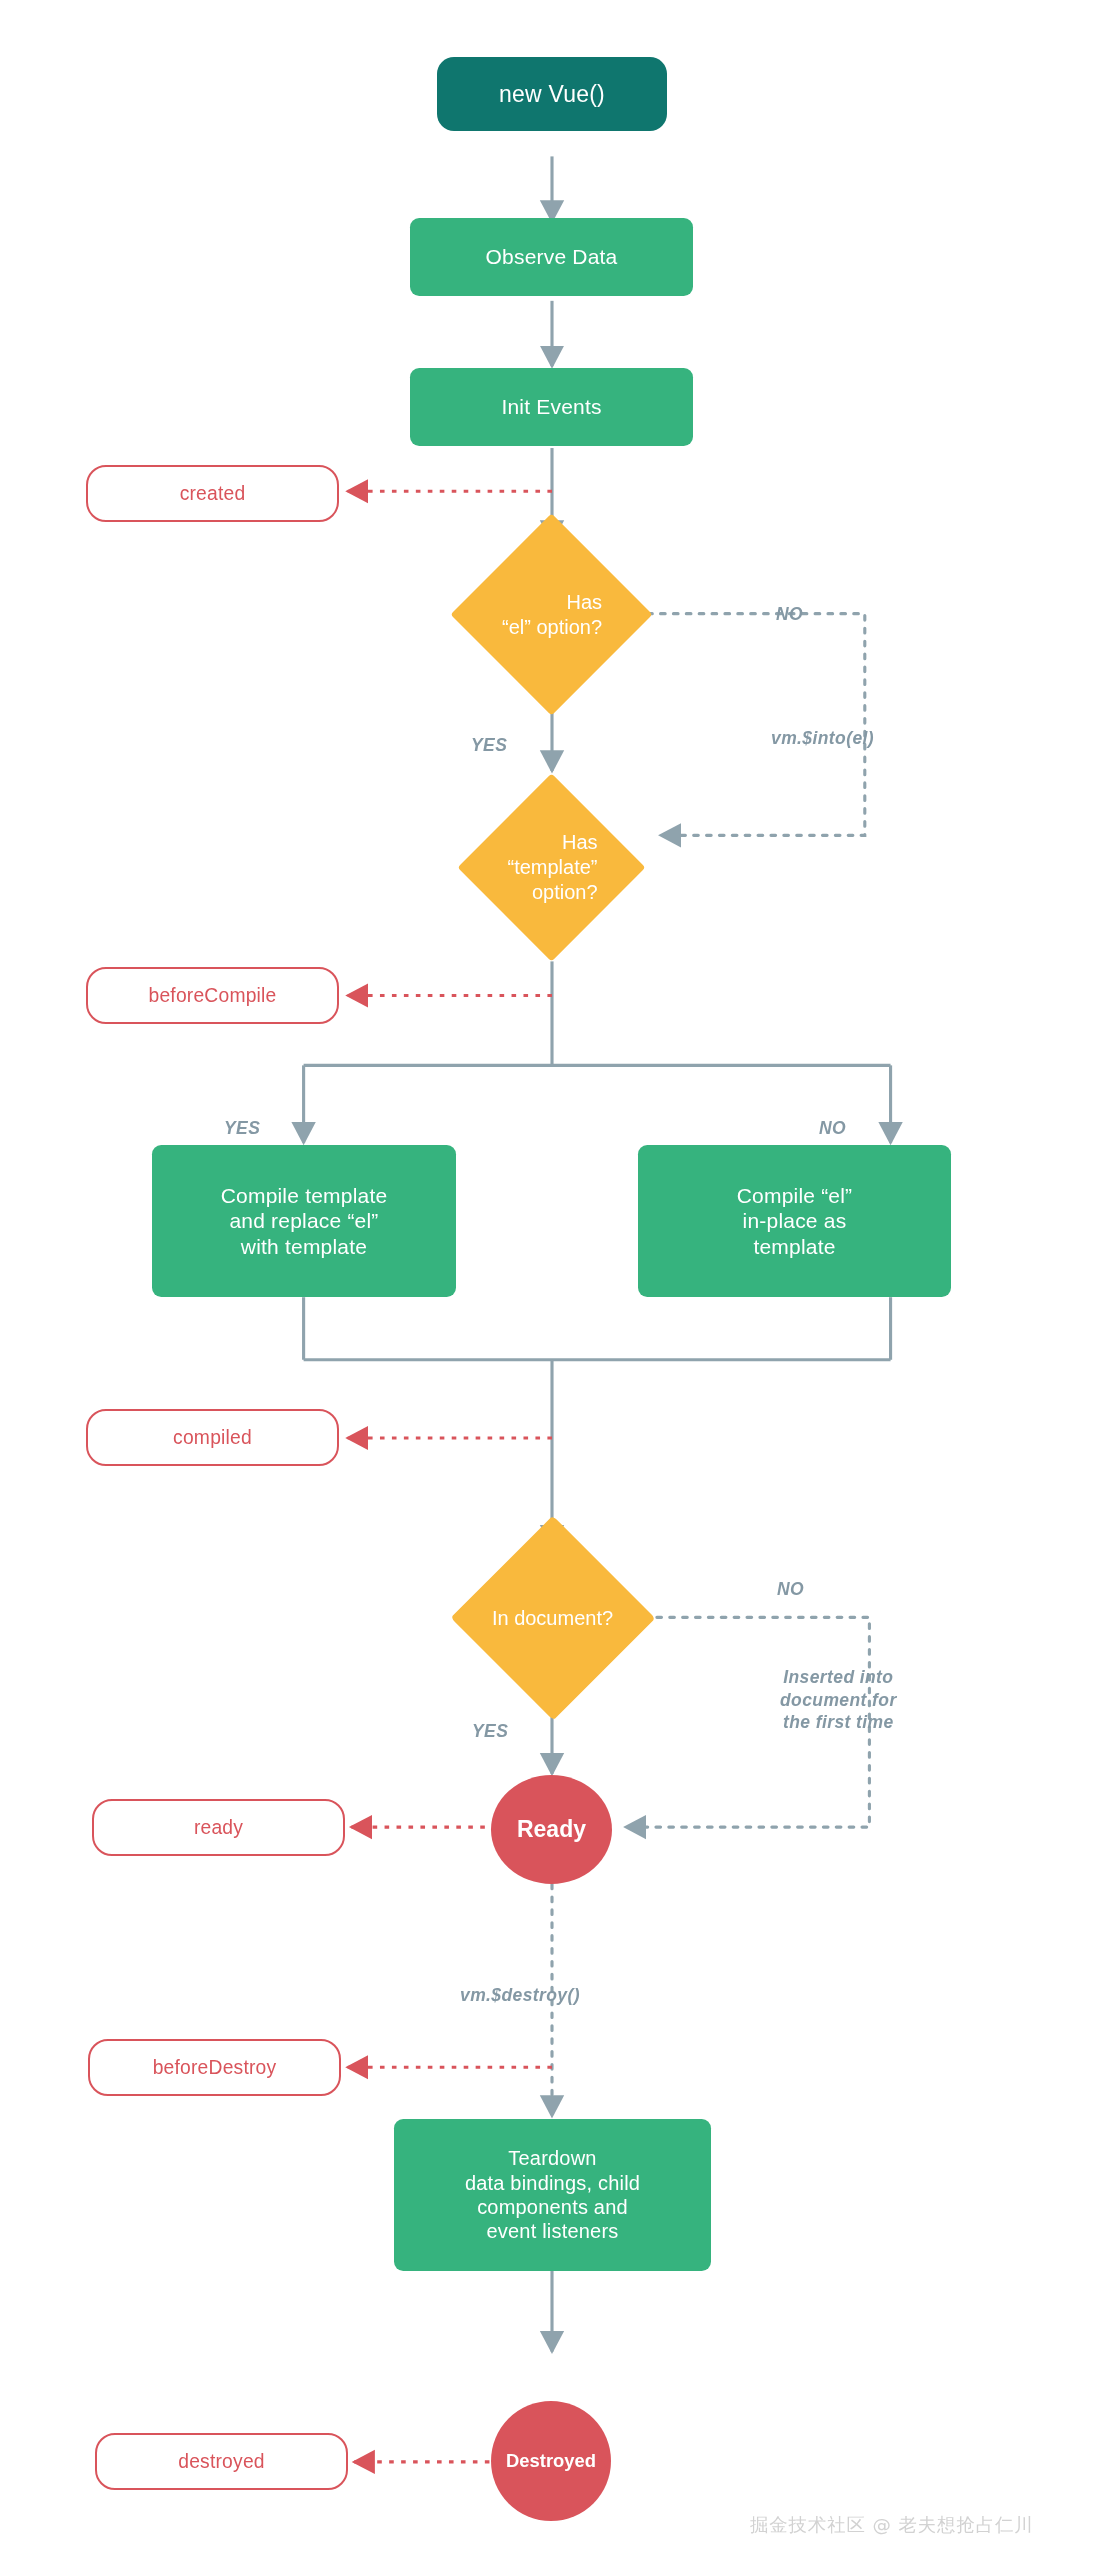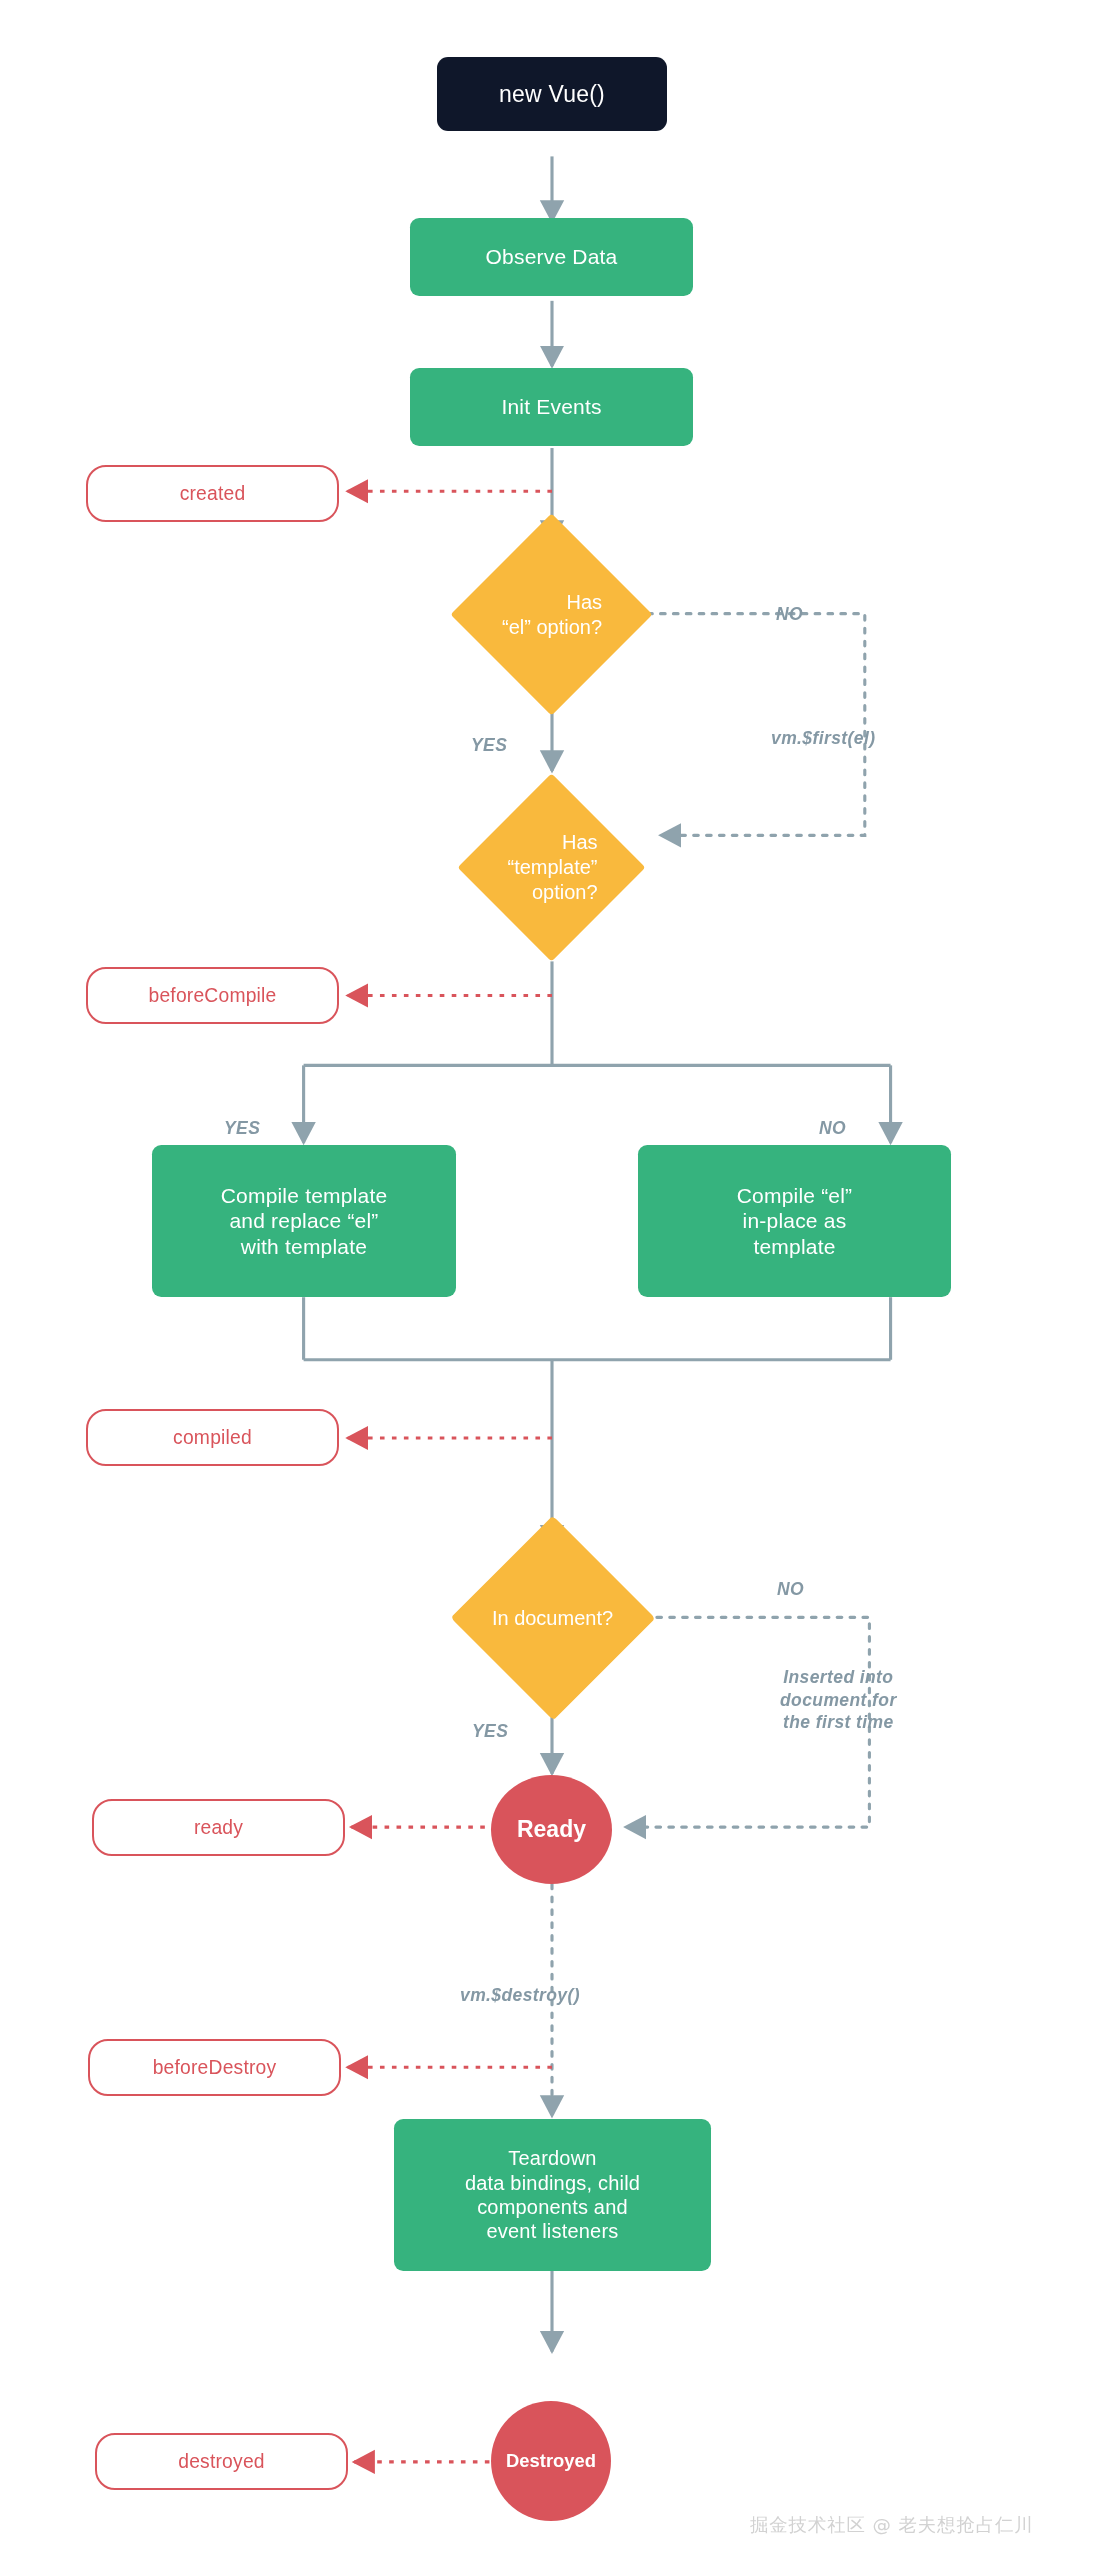--- a/index.html
+++ b/index.html
@@ -31,21 +31,21 @@
   }
   
   .box{
     border-radius:9.2px;
     color:#ffffff;
     font-size:21px;
     font-weight:400;
     letter-spacing:0.2px;
     padding:3.7px 9.2px;
   }
-  .box.navy{ background:#0f172a; border-radius:11px; font-size:23px;}
+  .box.navy{ background:#0f766e; border-radius:17px; font-size:23px;}
   .box.green{ background:#36b37e; }
   
   .hook{
     border:2.8px solid #d9545b;
     border-radius:20px;
     background:#ffffff;
     color:#d9545b;
     font-size:19.3px;
     font-weight:400;
     letter-spacing:0.2px;
@@ -183,21 +183,21 @@
 
   <div class="edge-label" style="left:776px; top:580px;">
     <span>NO</span>
   </div>
 
   <div class="edge-label" style="left:471px; top:711px;">
     <span>YES</span>
   </div>
 
   <div class="edge-label" style="left:771px; top:704px;">
-    <span>vm.$first(el)</span>
+    <span>vm.$into(el)</span>
   </div>
 
   <div class="node diamond" style="left:442px; top:773px; width:221px; height:189px;">
     <span class="dia-shape" style="left:43px; top:28px; width:133px; height:133px;"></span>
     <span class="dia-label">Has
 “template”
 option?</span>
   </div>
 
   <div class="node hook" style="left:86px; top:967px; width:253px; height:57px;">

